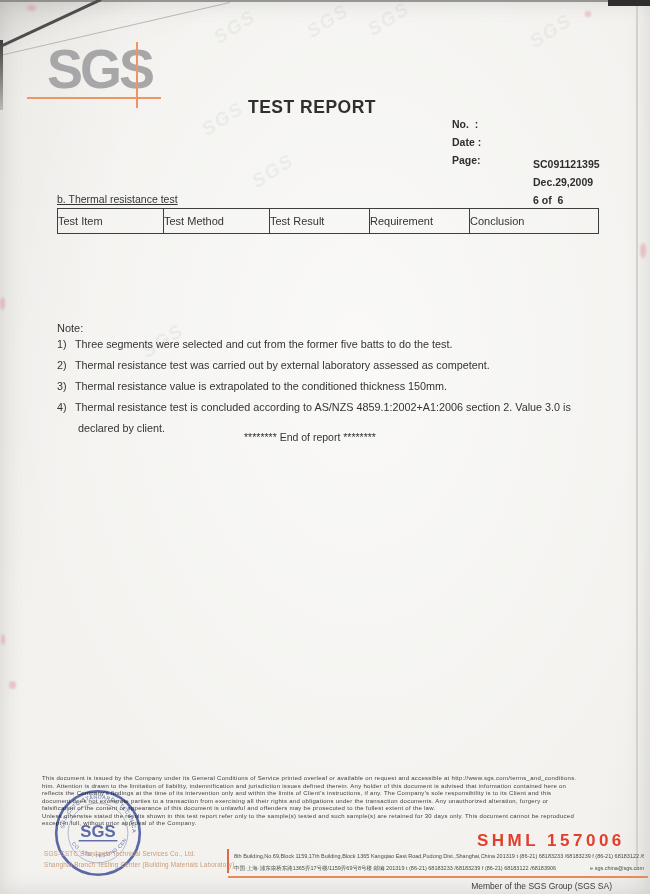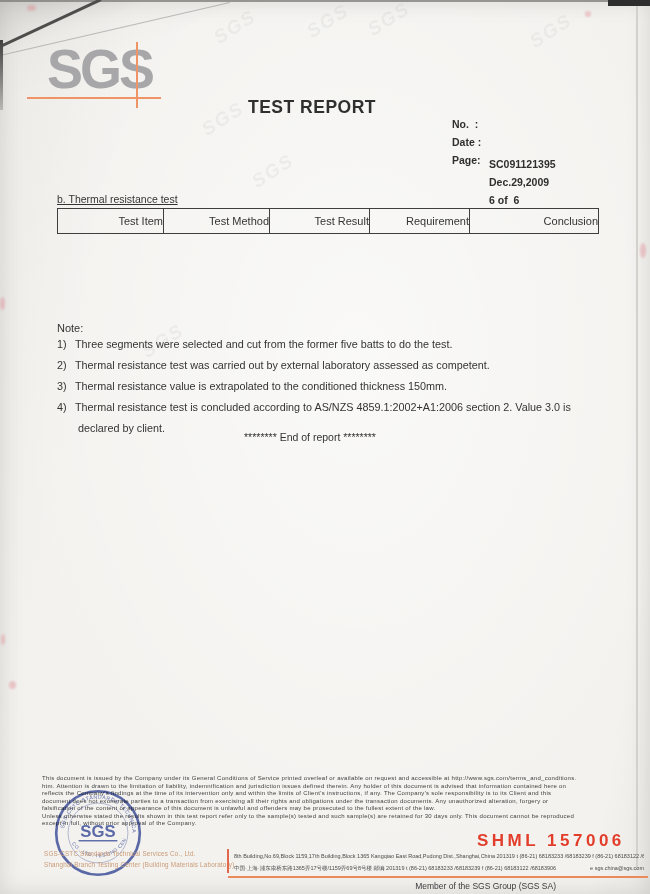--- a/index.html
+++ b/index.html
@@ -28,29 +28,29 @@
   .smudge{background:rgba(224,125,138,.38);border-radius:50%;filter:blur(1px);}
 
   
   .logo-text{left:46px;top:42px;font-size:55px;font-weight:bold;color:#a7a7a9;
       letter-spacing:-3px;transform:scaleX(.98);line-height:1;}
   .logo-hline{left:27px;top:97px;width:134px;height:2px;background:#ee9466;}
   .logo-vline{left:136px;top:42px;width:2px;height:66px;background:#ee9466;}
   .report-title{left:248px;top:97px;width:140px;text-align:left;font-size:17.5px;
       font-weight:bold;letter-spacing:.5px;color:#2f2f2f;}
   .meta{left:452px;top:118px;font-size:10.5px;font-weight:bold;color:#2f2f2f;}
-  .meta-row{display:flex;height:18px;}
+  .meta-row{display:flex;height:18px;gap:44px;}
   .meta-label{width:37px;white-space:pre;}
   .meta-value{white-space:pre;margin-top:40px;}
 
   
   .section-heading{left:57px;top:193px;font-size:10.5px;color:#343434;text-decoration:underline;}
   table.results{position:absolute;left:57px;top:208px;width:541px;border-collapse:collapse;
       table-layout:fixed;font-size:11px;color:#343434;}
-  table.results td{border:1.5px solid #3e3e3e;text-align:right;vertical-align:middle;padding:0;}
+  table.results td{border:1.5px solid #3e3e3e;text-align:left;vertical-align:middle;padding:0;}
   tr.hdr td{height:24px;}
   tr.datarow td{height:62px;}
   tr.remarkrow td{height:21px;}
   .cell-line{line-height:20px;}
   td.remark-val{text-align:left;padding-left:10px;}
 
   .note-heading{left:57px;top:322px;font-size:11px;color:#343434;}
   .notes{left:57px;top:334px;width:556px;font-size:10.8px;line-height:21px;color:#343434;}
   .note-item{padding-left:21px;text-indent:-21px;}
   .note-num{display:inline-block;width:18px;text-indent:0;}
@@ -65,21 +65,21 @@
   .stamp{left:54px;top:789px;width:88px;height:88px;mix-blend-mode:multiply;opacity:.85;}
 
   
   .company{left:44px;top:848px;font-size:6.3px;line-height:11px;color:#c99a76;letter-spacing:.2px;}
   .foot-divider{left:227px;top:849px;width:1.5px;height:24px;background:#e2684b;}
   .addr-block{left:234px;top:850px;width:410px;font-size:5.5px;color:#4a4a4a;line-height:12px;}
   .addr-row{display:flex;justify-content:space-between;white-space:nowrap;overflow:hidden;}
   .addr-right{margin-left:6px;}
   .shml{left:477px;top:831px;font-size:17px;font-weight:bold;color:#e23e2b;letter-spacing:3.5px;white-space:nowrap;}
   .foot-rule{left:228px;top:876px;width:420px;height:2px;background:#e98a5c;}
-  .member{left:0;top:881px;width:556px;text-align:right;font-size:8.5px;color:#3b3b3b;}
+  .member{left:0;top:881px;width:612px;text-align:right;font-size:8.5px;color:#3b3b3b;}
 </style>
 </head>
 <body>
 
 <div id="page">
 
   <div class="abs fold-shade"></div>
   <div class="abs top-edge"></div>
   <div class="abs top-right-bar"></div>
   <div class="abs fold-line1"></div>

